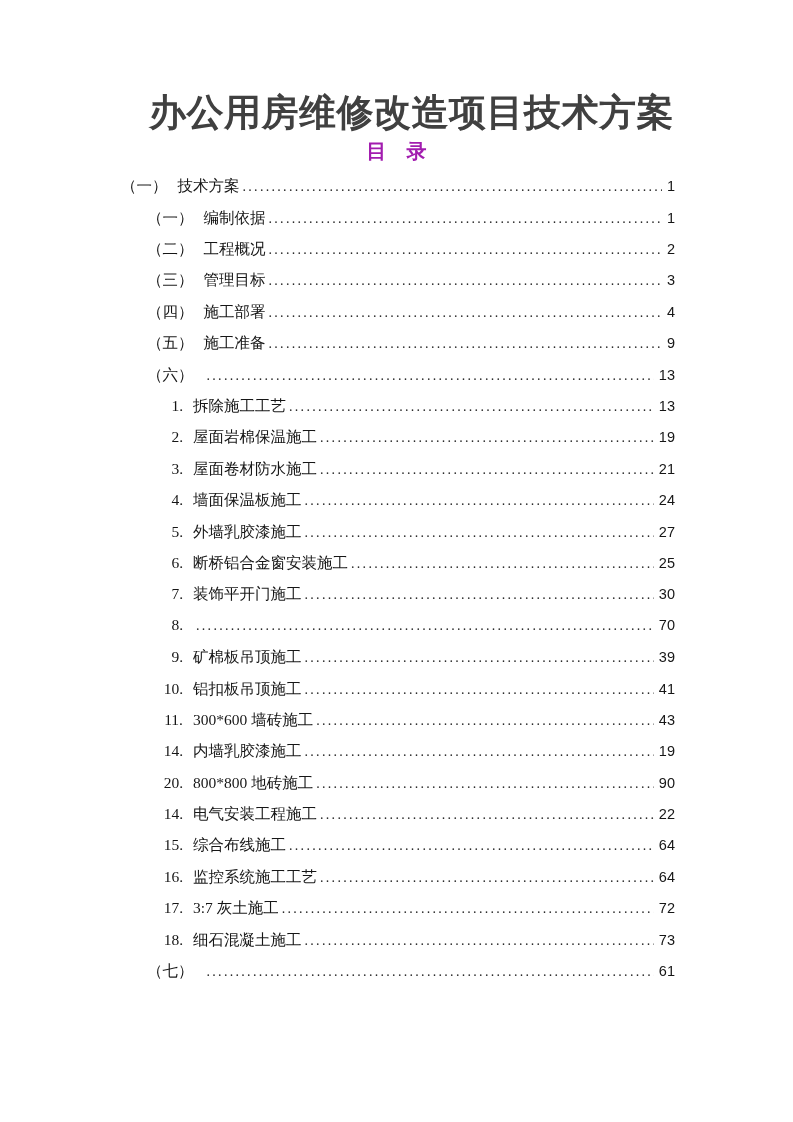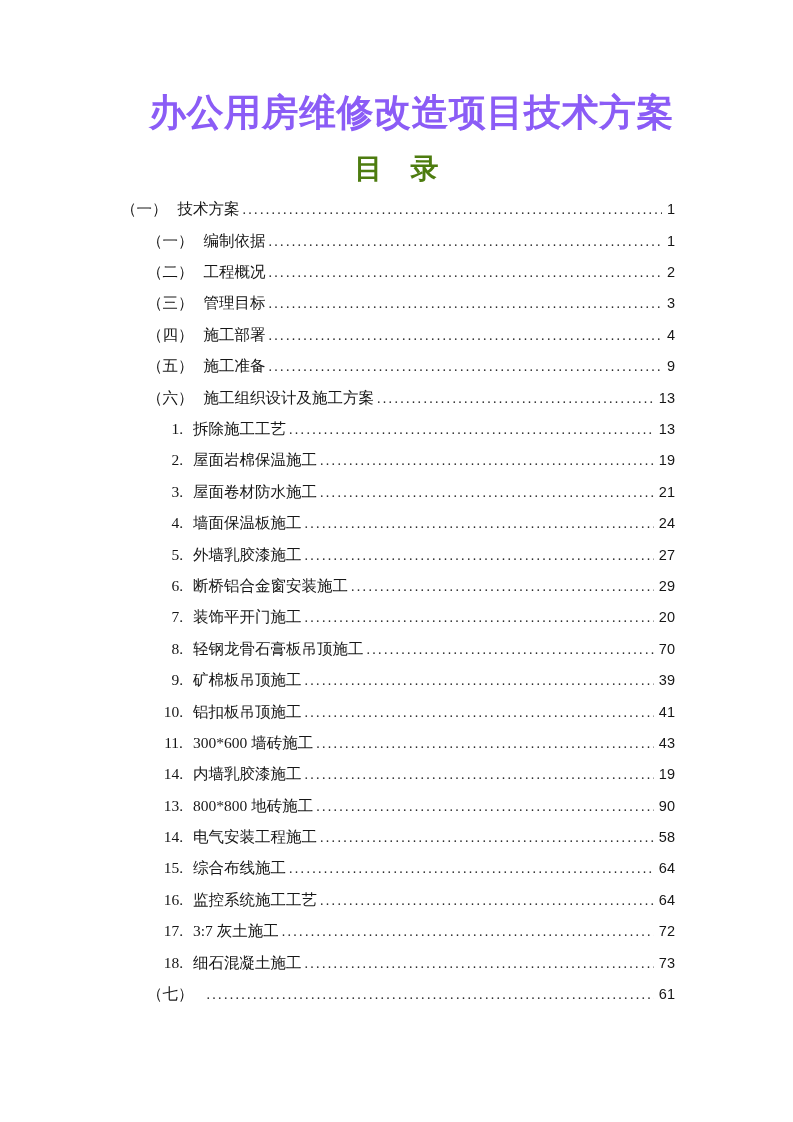--- a/index.html
+++ b/index.html
@@ -15,31 +15,31 @@
     overflow: hidden;
     font-family: "Liberation Serif", "DejaVu Serif", serif;
     color: #111111;
   }
   .doc-title {
     padding-top: 90px;
     text-align: center;
     font-size: 37px;
     line-height: 1.25;
     font-weight: bold;
-    color: #8b5cf6;
+    color: #404040;
     letter-spacing: 0.5px;
     white-space: nowrap;
     margin-left: 30px;
   }
   .toc-heading {
-    margin-top: 14px;
+    margin-top: 2px;
     text-align: center;
-    font-size: 28px;
+    font-size: 20px;
     font-weight: bold;
-    color: #4d7c0f;
+    color: #a21caf;
   }
   .toc {
     margin-top: 11px;
     margin-left: 121px;
     width: 554px;
   }
   .toc-row {
     display: flex;
     align-items: baseline;
     height: 31.4px;
@@ -131,21 +131,20 @@
 
       <div class="toc-row" data-level="1">
         <span class="toc-label">（五）</span>
         <span class="toc-title">施工准备</span>
         <span class="leader">................................................................................................................................................................................................................................................</span>
         <span class="toc-page">9</span>
       </div>
 
       <div class="toc-row" data-level="1">
         <span class="toc-label">（六）</span>
-        <span class="toc-title">施工组织设计及施工方案</span>
         <span class="leader">................................................................................................................................................................................................................................................</span>
         <span class="toc-page">13</span>
       </div>
 
       <div class="toc-row" data-level="2">
         <span class="toc-label">1.</span>
         <span class="toc-title">拆除施工工艺</span>
         <span class="leader">................................................................................................................................................................................................................................................</span>
         <span class="toc-page">13</span>
       </div>
@@ -175,33 +174,32 @@
         <span class="toc-label">5.</span>
         <span class="toc-title">外墙乳胶漆施工</span>
         <span class="leader">................................................................................................................................................................................................................................................</span>
         <span class="toc-page">27</span>
       </div>
 
       <div class="toc-row" data-level="2">
         <span class="toc-label">6.</span>
         <span class="toc-title">断桥铝合金窗安装施工</span>
         <span class="leader">................................................................................................................................................................................................................................................</span>
-        <span class="toc-page">29</span>
+        <span class="toc-page">25</span>
       </div>
 
       <div class="toc-row" data-level="2">
         <span class="toc-label">7.</span>
         <span class="toc-title">装饰平开门施工</span>
         <span class="leader">................................................................................................................................................................................................................................................</span>
-        <span class="toc-page">20</span>
+        <span class="toc-page">30</span>
       </div>
 
       <div class="toc-row" data-level="2">
         <span class="toc-label">8.</span>
-        <span class="toc-title">轻钢龙骨石膏板吊顶施工</span>
         <span class="leader">................................................................................................................................................................................................................................................</span>
         <span class="toc-page">70</span>
       </div>
 
       <div class="toc-row" data-level="2">
         <span class="toc-label">9.</span>
         <span class="toc-title">矿棉板吊顶施工</span>
         <span class="leader">................................................................................................................................................................................................................................................</span>
         <span class="toc-page">39</span>
       </div>
@@ -221,31 +219,31 @@
       </div>
 
       <div class="toc-row" data-level="2">
         <span class="toc-label">14.</span>
         <span class="toc-title">内墙乳胶漆施工</span>
         <span class="leader">................................................................................................................................................................................................................................................</span>
         <span class="toc-page">19</span>
       </div>
 
       <div class="toc-row" data-level="2">
-        <span class="toc-label">13.</span>
+        <span class="toc-label">20.</span>
         <span class="toc-title">800*800 地砖施工</span>
         <span class="leader">................................................................................................................................................................................................................................................</span>
         <span class="toc-page">90</span>
       </div>
 
       <div class="toc-row" data-level="2">
         <span class="toc-label">14.</span>
         <span class="toc-title">电气安装工程施工</span>
         <span class="leader">................................................................................................................................................................................................................................................</span>
-        <span class="toc-page">58</span>
+        <span class="toc-page">22</span>
       </div>
 
       <div class="toc-row" data-level="2">
         <span class="toc-label">15.</span>
         <span class="toc-title">综合布线施工</span>
         <span class="leader">................................................................................................................................................................................................................................................</span>
         <span class="toc-page">64</span>
       </div>
 
       <div class="toc-row" data-level="2">

